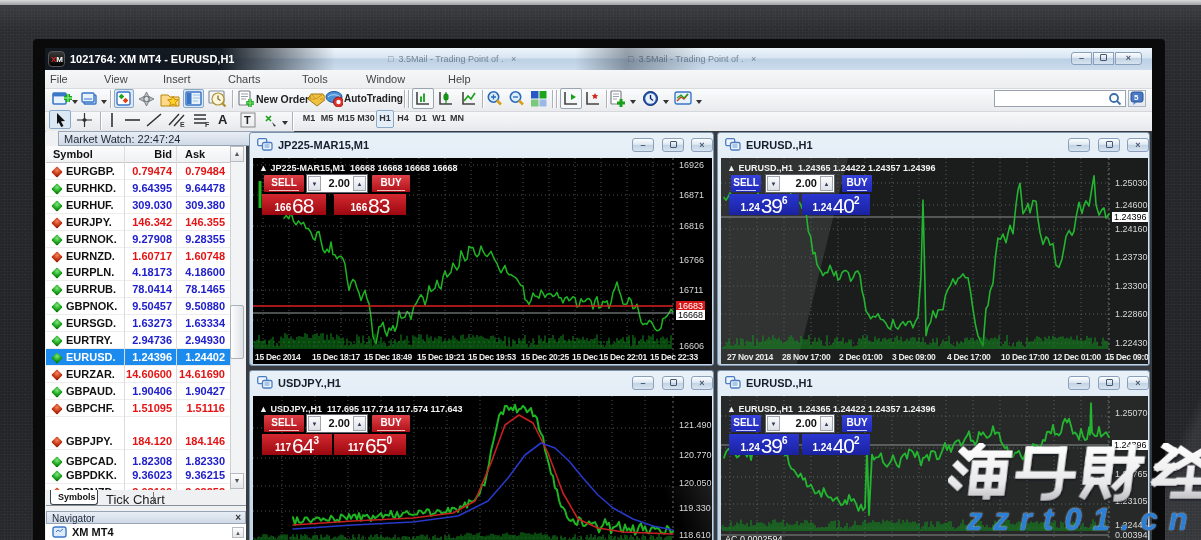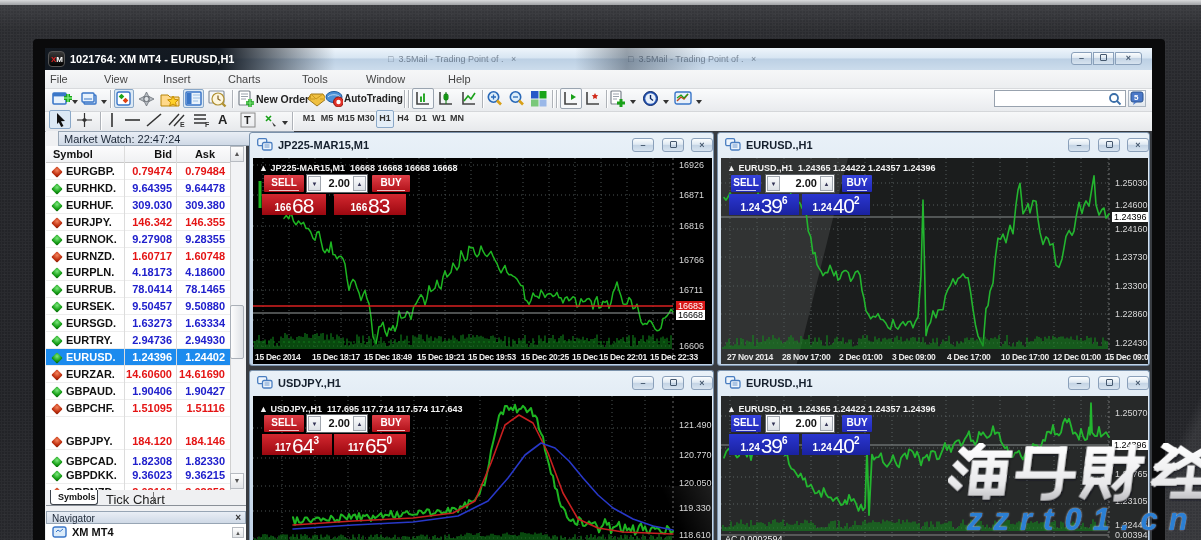--- a/index.html
+++ b/index.html
@@ -236,21 +236,21 @@
 <div class="tfb" style="left:412px;top:111px;width:18px">D1</div>
 <div class="tfb" style="left:430px;top:111px;width:18px">W1</div>
 <div class="tfb" style="left:448px;top:111px;width:18px">MN</div>
 <div class="a" style="left:45px;top:131px;width:1107px;height:1px;background:#b6bac0"></div>
 <div class="a" style="left:246px;top:131px;width:906px;height:409px;background:#383b40"></div>
 <div class="a" style="left:46px;top:131px;width:200px;height:409px;background:#f0f1f3"></div>
 <div class="a mhdr" style="left:58px;top:131px;width:236px;height:15px">Market Watch: 22:47:24<span style="position:absolute;right:4px;top:0;color:#333;font-size:10px;font-weight:bold">×</span></div>
 <div class="a" style="left:46px;top:146px;width:184px;height:17px;background:linear-gradient(#fcfcfd,#f0f1f3);border-bottom:1px solid #c8c8c8"></div>
 <div class="a" style="left:53px;top:148px;font-size:11px;font-weight:bold;color:#111">Symbol</div>
 <div class="a" style="left:132px;top:148px;width:40px;text-align:right;font-size:11px;font-weight:bold;color:#111">Bid</div>
-<div class="a" style="left:185px;top:148px;width:40px;text-align:center;font-size:11px;font-weight:bold;color:#111">Ask</div>
+<div class="a" style="left:185px;top:148px;width:40px;text-align:left;font-size:11px;font-weight:bold;color:#111">Ask</div>
 <div class="a" style="left:46px;top:163px;width:184px;height:327px;overflow:hidden;background:#fff">
 <div class="mwrow" style="top:0.0px;">
 <div class="dia dred"></div>
 <div class="sym" style="color:#111">EURGBP.</div>
 <div class="bid" style="color:#e41414">0.79474</div>
 <div class="ask" style="color:#e41414">0.79484</div>
 </div>
 <div class="mwrow" style="top:16.9px;">
 <div class="dia dgrn"></div>
 <div class="sym" style="color:#111">EURHKD.</div>
@@ -288,21 +288,21 @@
 <div class="ask" style="color:#2020cc">4.18600</div>
 </div>
 <div class="mwrow" style="top:118.3px;">
 <div class="dia dgrn"></div>
 <div class="sym" style="color:#111">EURRUB.</div>
 <div class="bid" style="color:#2020cc">78.0414</div>
 <div class="ask" style="color:#2020cc">78.1465</div>
 </div>
 <div class="mwrow" style="top:135.2px;">
 <div class="dia dgrn"></div>
-<div class="sym" style="color:#111">EURSEK.</div>
+<div class="sym" style="color:#111">GBPNOK.</div>
 <div class="bid" style="color:#2020cc">9.50457</div>
 <div class="ask" style="color:#2020cc">9.50880</div>
 </div>
 <div class="mwrow" style="top:152.1px;">
 <div class="dia dgrn"></div>
 <div class="sym" style="color:#111">EURSGD.</div>
 <div class="bid" style="color:#2020cc">1.63273</div>
 <div class="ask" style="color:#2020cc">1.63334</div>
 </div>
 <div class="mwrow" style="top:169.0px;">

